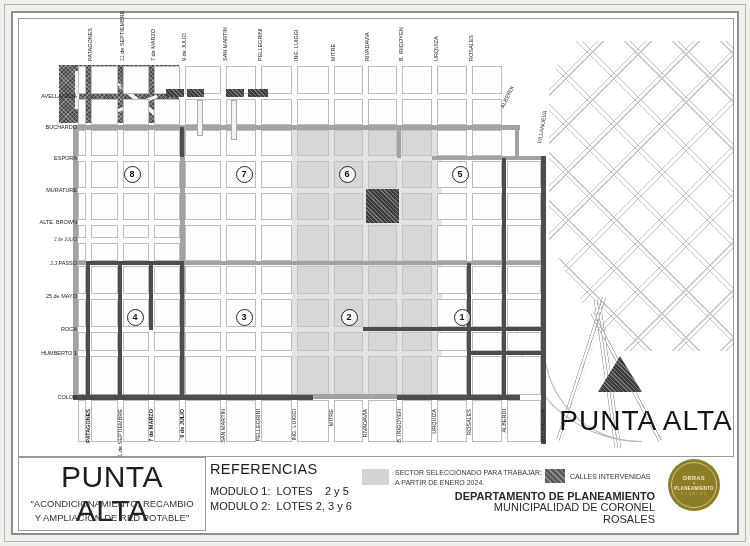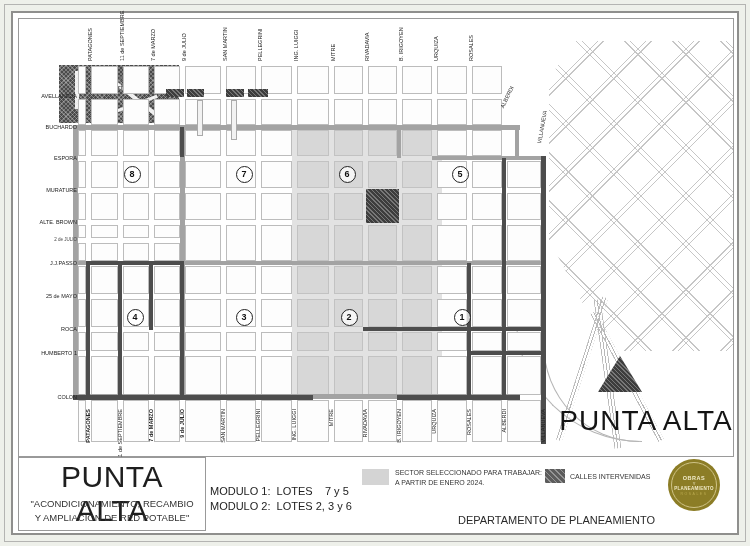--- a/index.html
+++ b/index.html
@@ -315,32 +315,34 @@
     </div>
 
   <div class="titlebox">
     <div class="title">PUNTA ALTA</div>
     <div class="subtitle">
       <span>"ACONDICIONAMIENTO, RECAMBIO</span><br>
       <span>Y AMPLIACION DE RED POTABLE"</span>
     </div>
   </div>
 
-  <div class="ref-item" style="top:485px;">MODULO 1:  LOTES    7 y 5</div>
+  <div class="ref-head">REFERENCIAS</div>
+  <div class="ref-item" style="top:485px;">MODULO 1:  LOTES    2 y 5</div>
   <div class="ref-item" style="top:500px;">MODULO 2:  LOTES 2, 3 y 6</div>
 
   <div class="lg-swatch" id="sector-swatch" style="left: 362px; top: 469px; width: 27px; height: 16px; background: rgb(212, 212, 212);"></div>
   <div class="lg-text" style="left:395px;top:468px;">
     <span>SECTOR SELECCIONADO PARA TRABAJAR:</span><br>
     <span>A PARTIR DE ENERO 2024.</span>
   </div>
   <div class="lg-swatch" id="calles-swatch" style="left: 545px; top: 469px; width: 20px; height: 14px; background-image: repeating-linear-gradient(45deg, rgba(255, 255, 255, 0.35) 0px, rgba(255, 255, 255, 0.35) 1px, transparent 1px, transparent 4px); background-color: rgb(92, 92, 92);"></div>
   <div class="lg-text" style="left:570px;top:472px;">CALLES INTERVENIDAS</div>
 
-  <div class="muni" style="top:514px;">DEPARTAMENTO DE PLANEAMIENTO</div>
+  <div class="muni" style="top:501px;">MUNICIPALIDAD DE CORONEL ROSALES</div>
+  <div class="muni" style="top:490px;font-weight:bold;">DEPARTAMENTO DE PLANEAMIENTO</div>
 
   <div class="logo" id="logo" style="background: rgb(140, 125, 38);">
     <div class="logo-ring"></div>
     <div class="l1">OBRAS</div>
     <div class="l2">Y</div>
     <div class="l3">PLANEAMIENTO</div>
     <div class="l4">ROSALES</div>
   </div>
 </div>
 

